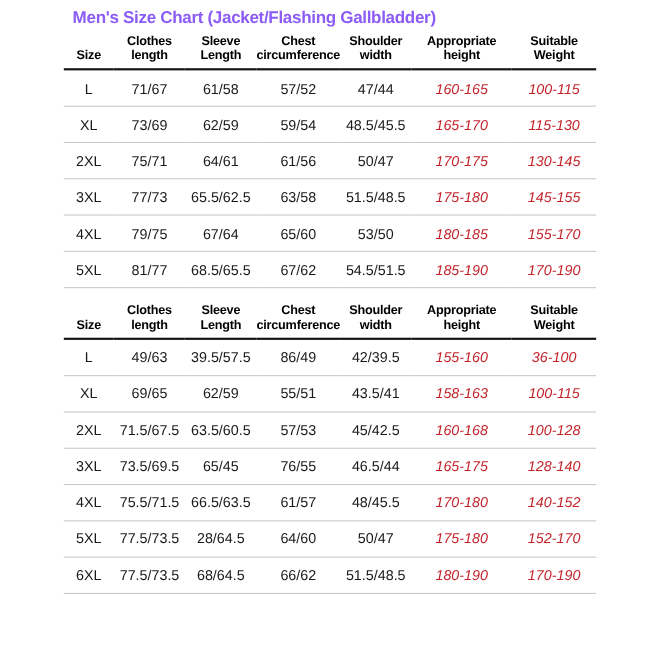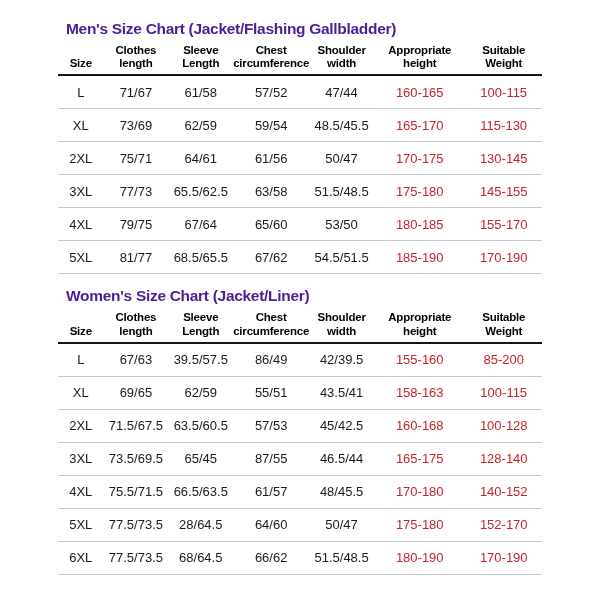--- a/index.html
+++ b/index.html
@@ -9,22 +9,22 @@
     background: #ffffff;
     font-family: "Liberation Sans", sans-serif;
     color: #111;
     overflow: hidden;
   }
   .wrap { padding: 8px 58px 0 58px; }
   .chart-title {
     font-size: 15.5px;
     font-weight: bold;
     letter-spacing: -0.3px;
-    color: #4c1d95;
-    margin: 12px 0 5px 8px;
+    color: #8b5cf6;
+    margin: 0 0 5px 8px;
     white-space: nowrap;
   }
   .section-women { margin-top: 13px; }
   table.size-table {
     width: 484px;
     border-collapse: collapse;
     table-layout: fixed;
   }
   table.size-table th {
     font-size: 11.5px;
@@ -39,21 +39,21 @@
     margin-top: 21px;
   }
   table.size-table td {
     font-size: 13px;
     text-align: center;
     height: 30px;
     color: #1a1a1a;
     border-bottom: 1px solid var(--line);
     white-space: nowrap;
   }
-  table.size-table td.red { color: var(--red); }
+  table.size-table td.red { color: var(--red); font-style: italic; }
 </style>
 </head>
 <body>
 
 <div class="wrap">
 
   <div class="section-men">
     <h2 class="chart-title">Men's Size Chart (Jacket/Flashing Gallbladder)</h2>
     <table class="size-table">
       <colgroup>
@@ -129,21 +129,20 @@
             <td>67/62</td>
             <td>54.5/51.5</td>
             <td class="red">185-190</td>
             <td class="red">170-190</td>
           </tr>
         </tbody>
     </table>
   </div>
 
   <div class="section-women">
-    <h2 class="chart-title">Women's Size Chart (Jacket/Liner)</h2>
     <table class="size-table">
       <colgroup>
         <col style="width:9.4%">
           <col style="width:13.4%">
           <col style="width:13.4%">
         <col style="width:15.7%">
           <col style="width:13.4%">
           <col style="width:18.9%">
         <col style="width:15.8%">
       </colgroup>
@@ -154,26 +153,26 @@
             <th>Sleeve<br>Length</th>
             <th>Chest<br>circumference</th>
             <th>Shoulder<br>width</th>
             <th>Appropriate<br>height</th>
             <th>Suitable<br>Weight</th>
           </tr>
         </thead>
       <tbody>
           <tr>
             <td>L</td>
-            <td>67/63</td>
+            <td>49/63</td>
             <td>39.5/57.5</td>
             <td>86/49</td>
             <td>42/39.5</td>
             <td class="red">155-160</td>
-            <td class="red">85-200</td>
+            <td class="red">36-100</td>
           </tr>
           <tr>
             <td>XL</td>
             <td>69/65</td>
             <td>62/59</td>
             <td>55/51</td>
             <td>43.5/41</td>
             <td class="red">158-163</td>
             <td class="red">100-115</td>
           </tr>
@@ -183,21 +182,21 @@
             <td>63.5/60.5</td>
             <td>57/53</td>
             <td>45/42.5</td>
             <td class="red">160-168</td>
             <td class="red">100-128</td>
           </tr>
           <tr>
             <td>3XL</td>
             <td>73.5/69.5</td>
             <td>65/45</td>
-            <td>87/55</td>
+            <td>76/55</td>
             <td>46.5/44</td>
             <td class="red">165-175</td>
             <td class="red">128-140</td>
           </tr>
           <tr>
             <td>4XL</td>
             <td>75.5/71.5</td>
             <td>66.5/63.5</td>
             <td>61/57</td>
             <td>48/45.5</td>

